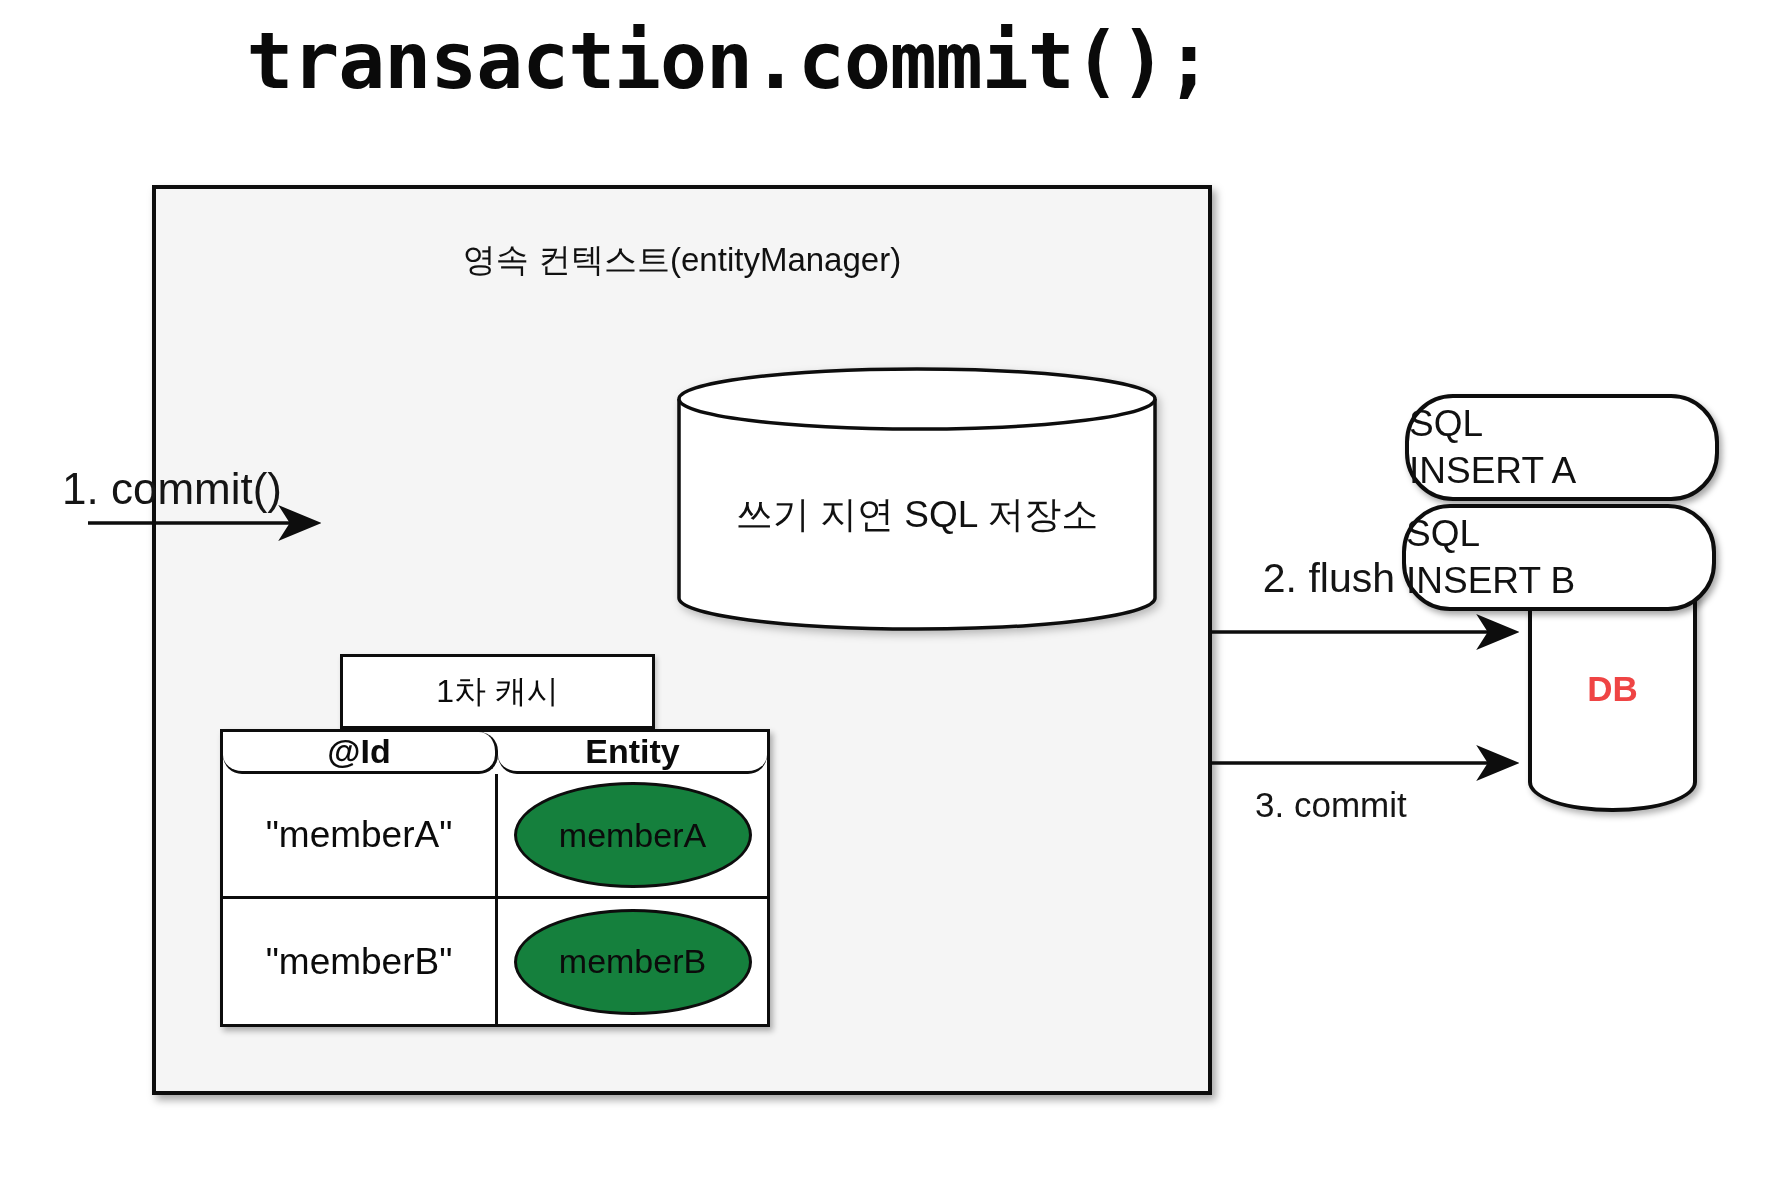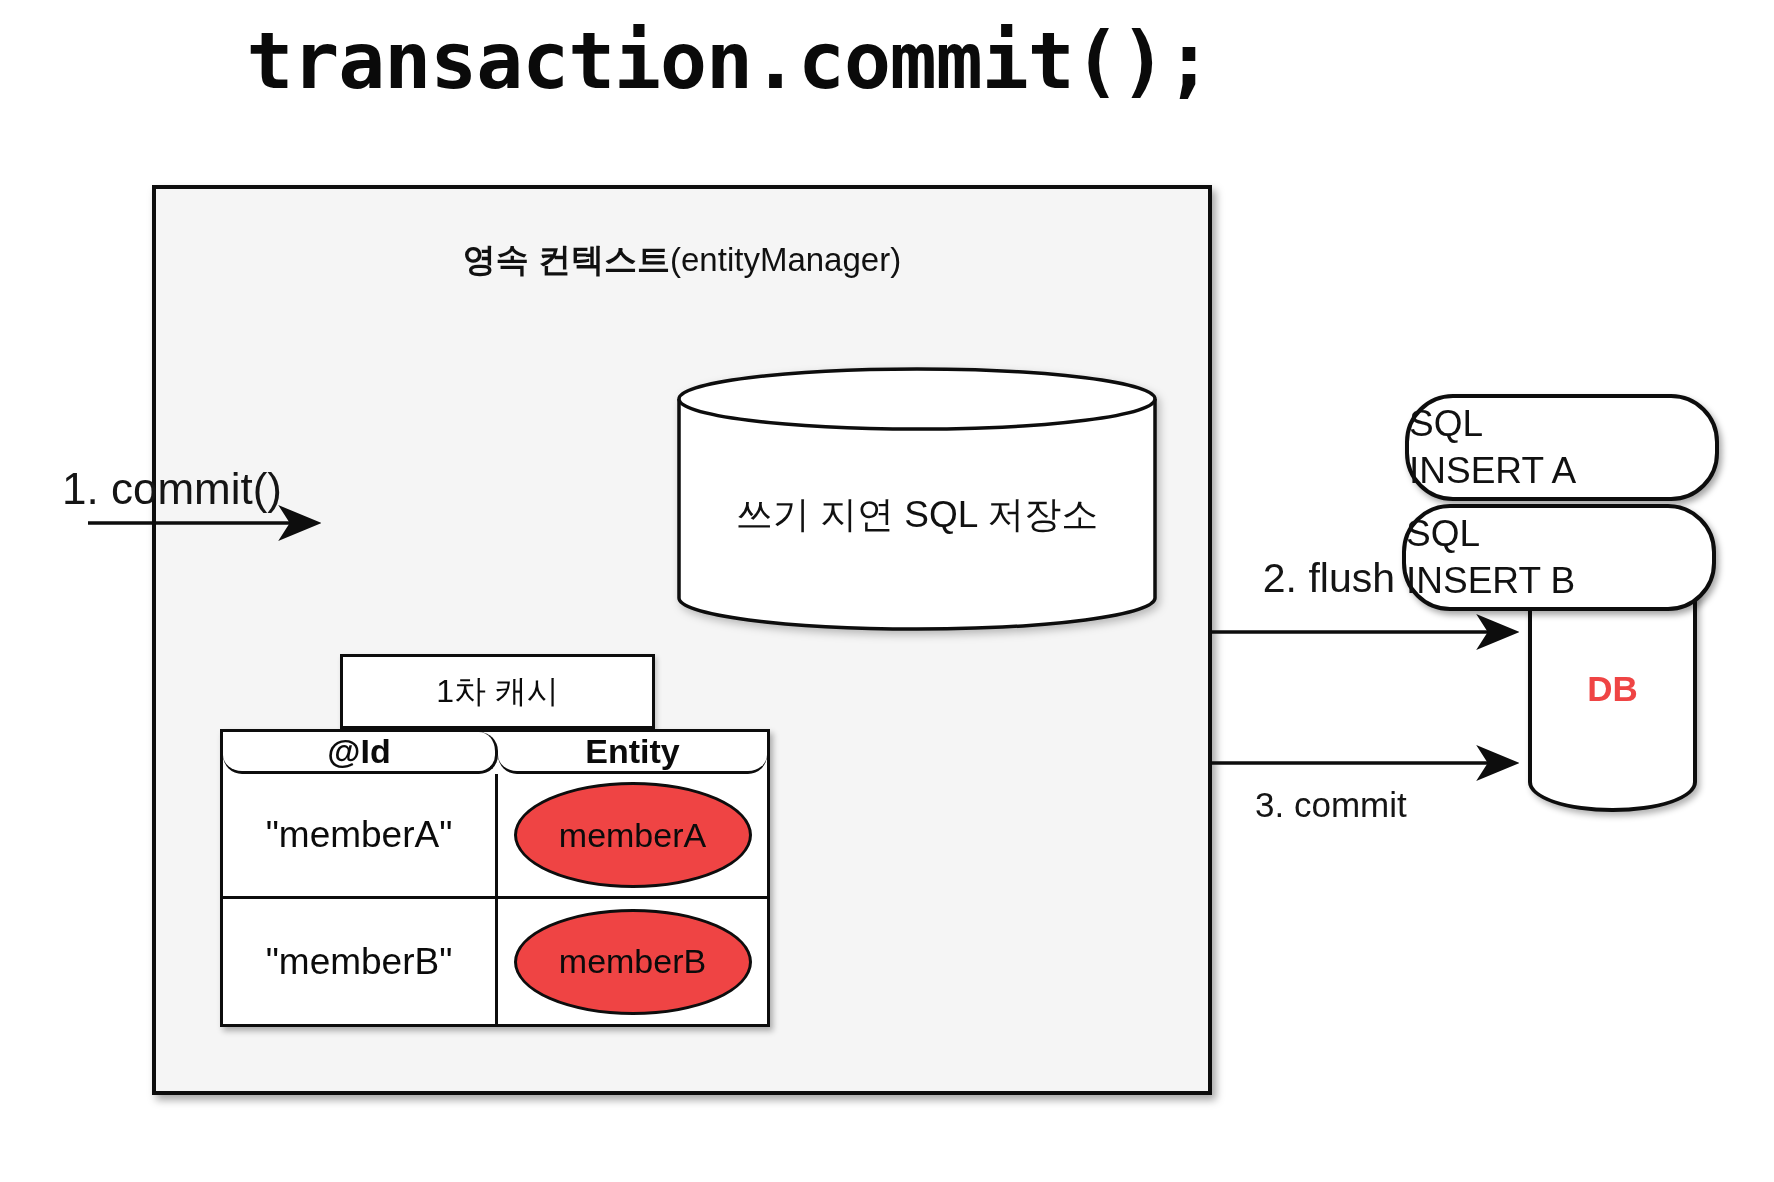--- a/index.html
+++ b/index.html
@@ -21,21 +21,21 @@
   .pc-box {
     left: 152px; top: 185px; width: 1060px; height: 910px;
     background: #f5f5f5;
     border: 4px solid #0d0d0d;
     box-shadow: 4px 5px 8px rgba(0,0,0,0.35);
   }
   .pc-label {
     left: 152px; top: 238px; width: 1060px;
     text-align: center; font-size: 33px; color: #111;
   }
-  .pc-label .ko { font-weight: bold; }
+  .pc-label .ko { font-weight: normal; }
 
   
   .cyl-svg { left: 676px; top: 366px; filter: drop-shadow(3px 4px 4px rgba(0,0,0,0.25)); }
   .cyl-label {
     left: 676px; top: 490px; width: 482px;
     text-align: center; font-size: 37px; color: #111;
   }
 
   
   .step1-label { left: 62px; top: 464px; font-size: 44px; color: #151515; }
@@ -62,21 +62,21 @@
     display: flex; align-items: center; justify-content: center;
     border-right: 3px solid #0d0d0d; border-bottom: 3px solid #0d0d0d;
   }
   .cache-table .cell.last-col { border-right: none; }
   .cache-table .cell.last-row { border-bottom: none; }
   .cache-table .hdr { font-weight: bold; font-size: 34px; border-radius: 19px; }
   .cache-table .idval { font-size: 37px; }
   .entity-ellipse {
     width: 238px; height: 106px;
     border: 3px solid #0d0d0d; border-radius: 50%;
-    background: #ef4444;
+    background: #15803d;
     display: flex; align-items: center; justify-content: center;
     font-size: 34px;
   }
 
   
   .sql-pill {
     width: 314px; height: 107px;
     background: #ffffff; border: 4px solid #0d0d0d; border-radius: 48px;
     display: flex; flex-direction: column; justify-content: center;
     font-size: 37px; line-height: 1.26; color: #111;

